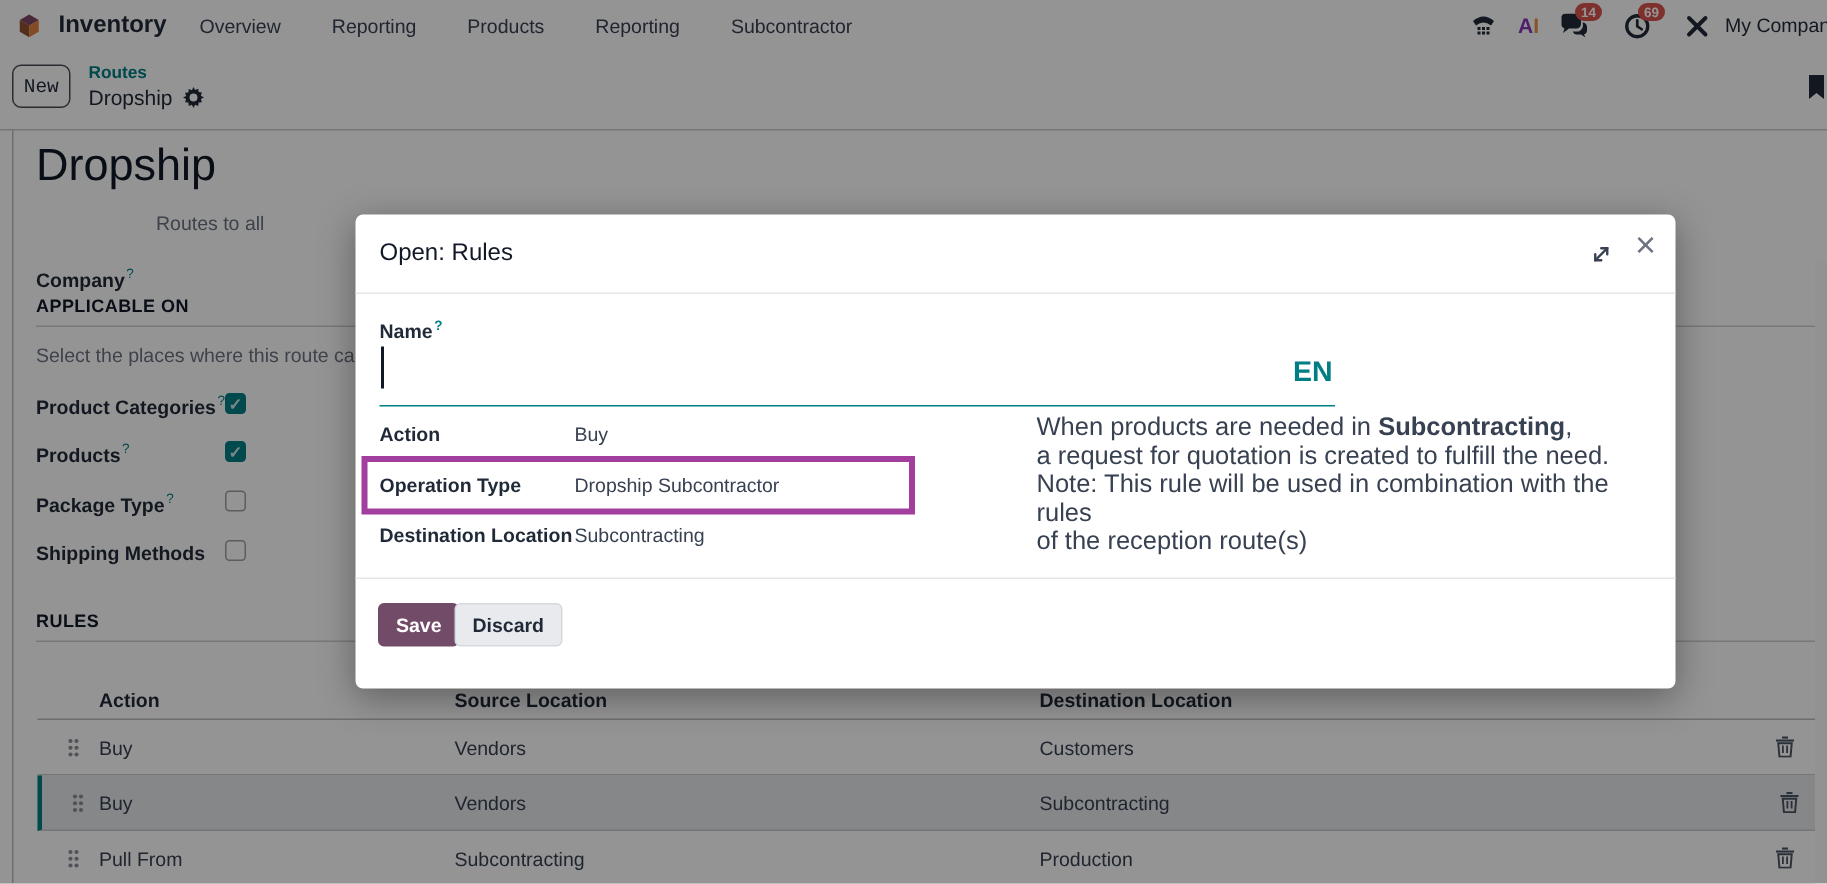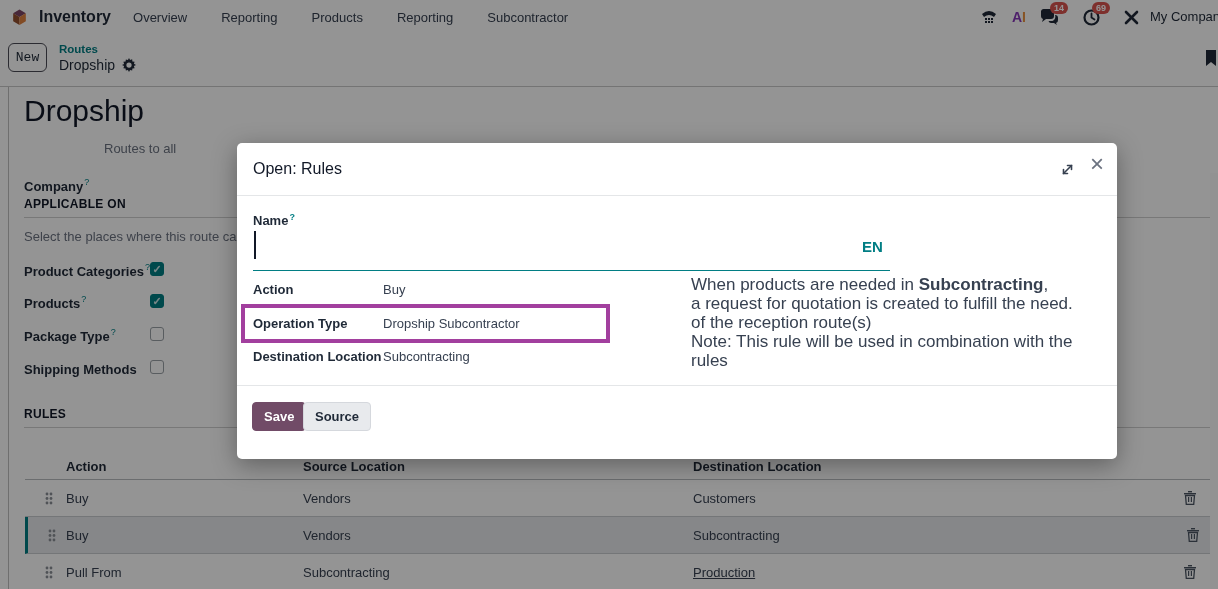--- a/index.html
+++ b/index.html
@@ -52,21 +52,21 @@
   .overlay { position:absolute; inset:0; background:rgba(0,0,0,0.42); z-index:40; }
   .scroll-track { position:absolute; right:0; top:86px; width:8px; height:503px; background:#fbfbfb; }
   .modal { position:absolute; left:237px; top:143px; width:880px; height:316px; background:#fff; border-radius:5px; box-shadow:0 6px 24px rgba(0,0,0,.35); z-index:50; }
   .modal-header { position:absolute; top:0; left:0; right:0; height:53px; border-bottom:1px solid #e4e6e8; }
   .modal-title { position:absolute; left:16px; top:17px; font-size:16px; color:#111827; }
   .expand-btn { position:absolute; left:823px; top:19px; width:16px; height:16px; color:#374151; cursor:pointer; }
   .close-btn { position:absolute; left:848px; top:10px; width:24px; height:24px; font-size:24px; line-height:22px; color:#6b7280; text-align:center; cursor:pointer; font-weight:400; }
   .name-label { position:absolute; left:16px; top:69px; font-size:13px; font-weight:700; color:#1f2937; }
   .name-input { position:absolute; left:16px; top:88px; width:637px; height:40px; border-bottom:1px solid #017E84; font-size:26px; color:#111827; white-space:nowrap; }
   .caret { display:inline-block; width:1.5px; height:28px; background:#111827; vertical-align:-4px; margin-left:1px; }
-  .lang-badge { position:absolute; left:625px; top:95px; font-size:15px; font-weight:700; color:#017E84; cursor:pointer; }
+  .lang-badge { position:absolute; left:625px; top:95px; font-size:19px; font-weight:700; color:#017E84; cursor:pointer; }
   .mfield-label { position:absolute; left:16px; font-size:13px; font-weight:700; color:#1f2937; }
   .mfield-value { position:absolute; left:146px; font-size:13px; color:#374151; }
   .annotation-box { position:absolute; left:4px; top:161px; width:369px; height:39px; border:4px solid #A23F9E; z-index:5; pointer-events:none; }
   .help-block { position:absolute; left:454px; top:132px; width:420px; font-size:17px; line-height:19px; color:#374151; }
   .modal-footer { position:absolute; left:0; right:0; top:242px; height:58px; border-top:1px solid #e4e6e8; }
   .btn { display:inline-block; font-size:13px; border-radius:4px; padding:6px 11px; cursor:pointer; font-family:"Liberation Sans",sans-serif; }
   .btn-save { position:absolute; left:15px; top:16px; background:#714B67; color:#fff; border:1px solid #714B67; font-weight:700; }
   .btn-discard { position:absolute; left:66px; top:16px; background:#e8eaed; color:#1f2937; border:1px solid #d5d8dd; font-weight:700; }
   svg { display:block; }
 </style>
@@ -247,21 +247,21 @@
           <circle cx="2" cy="2" r="1.4"></circle>
             <circle cx="6" cy="2" r="1.4"></circle>
             <circle cx="2" cy="6.5" r="1.4"></circle>
             <circle cx="6" cy="6.5" r="1.4"></circle>
             <circle cx="2" cy="11" r="1.4"></circle>
             <circle cx="6" cy="11" r="1.4"></circle>
         </svg>
       </span>
       <span class="td" style="left:41px;">Pull From</span>
       <span class="td" style="left:278px;">Subcontracting</span>
-      <span class="td" style="left:668px;text-decoration:underline;">Production</span>
+      <span class="td" style="left:668px;">Production</span>
       <span class="trash">
         <svg width="14" height="15" viewBox="0 0 14 15" fill="currentColor">
           <rect x="1" y="3" width="12" height="1.4"></rect>
             <rect x="5" y="1" width="4" height="1.4"></rect>
           <path d="M2.5 5.5 h9 l-.8 9 h-7.4 Z" fill="none" stroke="currentColor" stroke-width="1.3"></path>
           <rect x="5" y="7" width="1.2" height="5"></rect>
             <rect x="7.8" y="7" width="1.2" height="5"></rect>
         </svg>
       </span>
     </div>
@@ -297,21 +297,21 @@
   <span class="mfield-label" style="top:173px;">Operation Type</span>
   <span class="mfield-value" style="top:173px;">Dropship Subcontractor</span>
   <div class="annotation-box"></div>
 
   <span class="mfield-label" style="top:206px;">Destination Location</span>
   <span class="mfield-value" style="top:206px;">Subcontracting</span>
 
   <div class="help-block">
     <div><span>When products are needed in </span><b>Subcontracting</b><span>,</span></div>
     <div>a request for quotation is created to fulfill the need.</div>
+    <div>Note: This rule will be used in combination with the rules</div>
     <div>of the reception route(s)</div>
-    <div>Note: This rule will be used in combination with the rules</div>
   </div>
 
   <div class="modal-footer">
     <button class="btn btn-save">Save</button>
-    <button class="btn btn-discard">Source</button>
+    <button class="btn btn-discard">Discard</button>
   </div>
 </div>
 
 </body></html>

